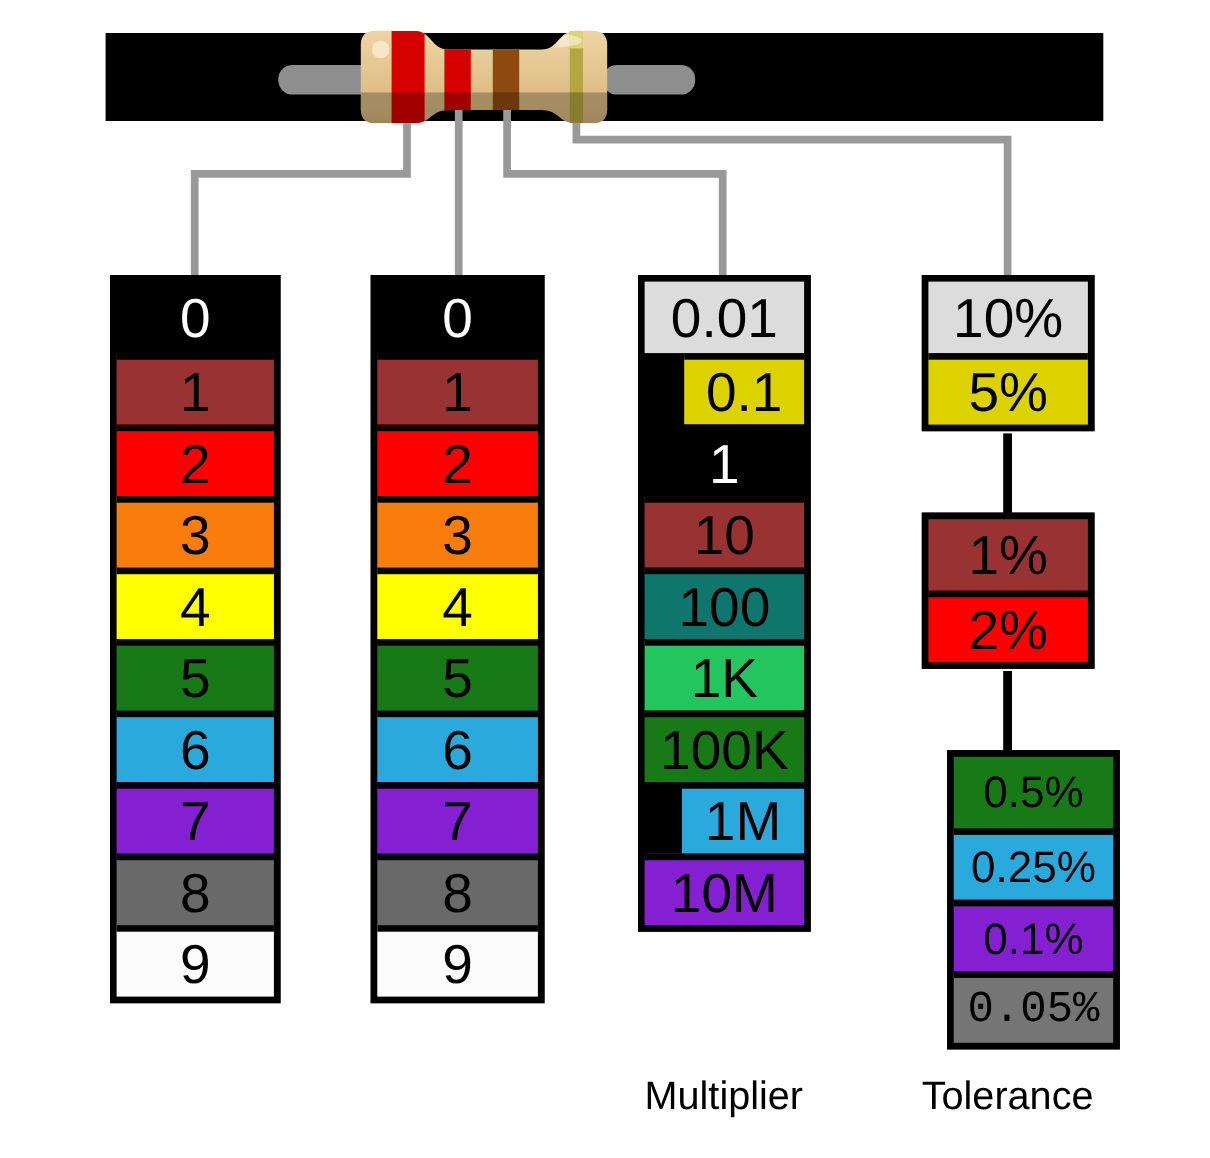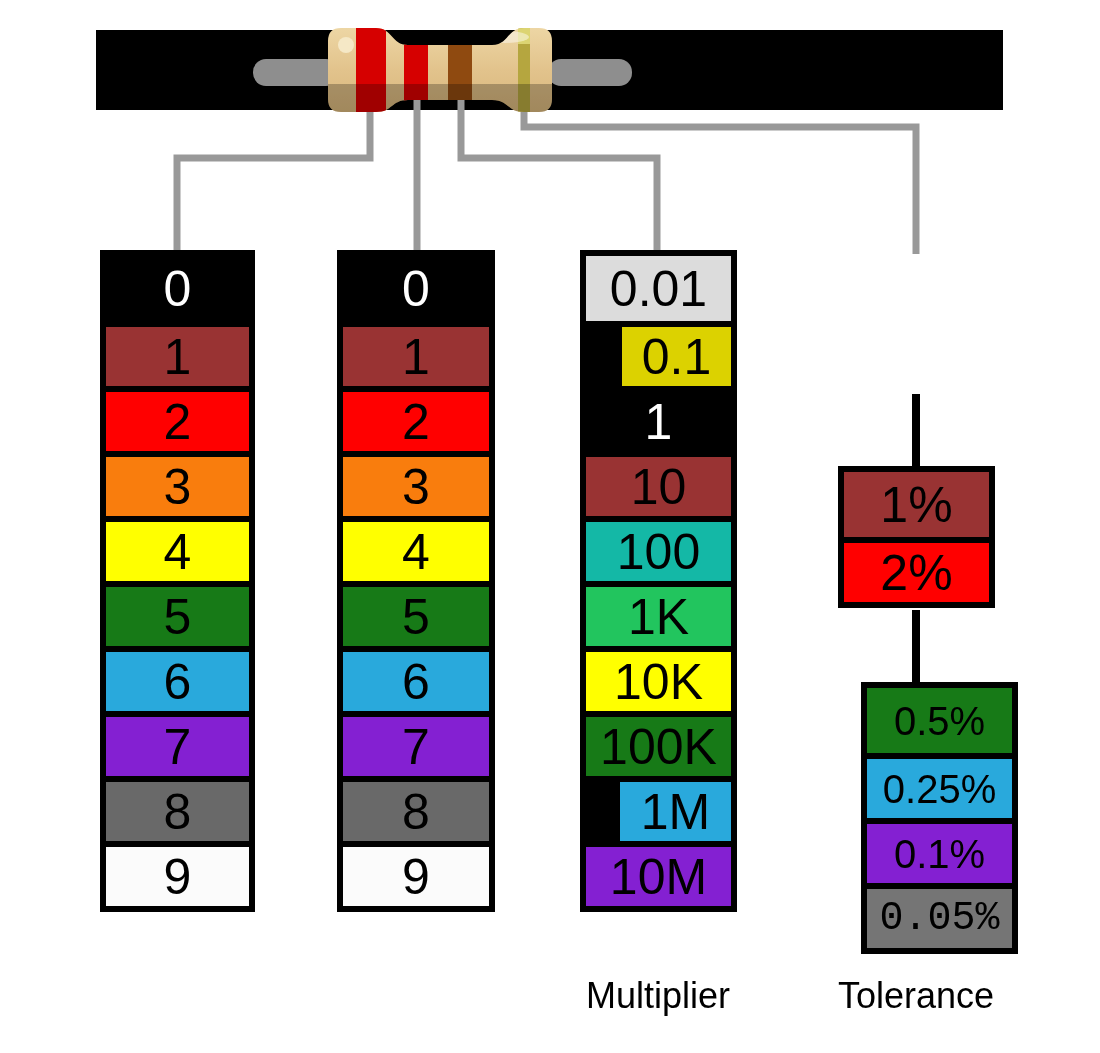--- a/index.html
+++ b/index.html
@@ -98,30 +98,33 @@
       <div class="cell" style="background: rgb(41, 169, 220); color: rgb(0, 0, 0);">6</div>
       <div class="cell" style="background: rgb(132, 32, 210); color: rgb(0, 0, 0);">7</div>
       <div class="cell" style="background: rgb(105, 105, 105); color: rgb(0, 0, 0);">8</div>
       <div class="cell" style="background: rgb(251, 251, 251); color: rgb(0, 0, 0);">9</div>
     </div>
   <div class="col" id="col-mult" style="left:580px;top:250px;width:157px;">
       <div class="cell" style="background: rgb(220, 220, 220); color: rgb(0, 0, 0);">0.01</div>
       <div class="cell" style="background: rgb(220, 210, 0); color: rgb(0, 0, 0); margin-left: 36px;">0.1</div>
       <div class="cell" style="background: rgb(0, 0, 0); color: rgb(255, 255, 255);">1</div>
       <div class="cell" style="background: rgb(153, 51, 51); color: rgb(0, 0, 0);">10</div>
-      <div class="cell" style="background: #14b8a6; color: rgb(0, 0, 0);">100</div>
+      <div class="cell" style="background: #0f766e; color: rgb(0, 0, 0);">100</div>
       <div class="cell" style="background: #22c55e; color: rgb(0, 0, 0);">1K</div>
-      <div class="cell" style="background: rgb(255, 255, 0); color: rgb(0, 0, 0);">10K</div>
       <div class="cell" style="background: rgb(23, 122, 23); color: rgb(0, 0, 0);">100K</div>
       <div class="cell" style="background: rgb(41, 169, 220); color: rgb(0, 0, 0); margin-left: 34px;">1M</div>
       <div class="cell" style="background: rgb(132, 32, 210); color: rgb(0, 0, 0);">10M</div>
     </div>
 
   <div class="tol-link" style="left:912px;top:394px;height:76px;"></div>
   <div class="tol-link" style="left:912px;top:610px;height:76px;"></div>
+  <div class="col" id="tol-group-0" style="left:838px;top:250px;width:157px;">
+      <div class="cell" style="background: rgb(220, 220, 220); color: rgb(0, 0, 0);">10%</div>
+      <div class="cell" style="background: rgb(220, 210, 0); color: rgb(0, 0, 0);">5%</div>
+    </div>
   <div class="col" id="tol-group-1" style="left:838px;top:466px;width:157px;">
       <div class="cell" style="background: rgb(153, 51, 51); color: rgb(0, 0, 0);">1%</div>
       <div class="cell" style="background: rgb(255, 0, 0); color: rgb(0, 0, 0);">2%</div>
     </div>
   <div class="col" id="tol-group-2" style="left:838px;top:682px;width:157px;margin-left:23px;">
       <div class="cell small" style="background: rgb(23, 122, 23); color: rgb(0, 0, 0);">0.5%</div>
       <div class="cell small" style="background: rgb(41, 169, 220); color: rgb(0, 0, 0);">0.25%</div>
       <div class="cell small" style="background: rgb(132, 32, 210); color: rgb(0, 0, 0);">0.1%</div>
       <div class="cell small" style="background: rgb(117, 117, 117); color: rgb(0, 0, 0); font-family: Liberation Mono, monospace;">0.05%</div>
     </div>

